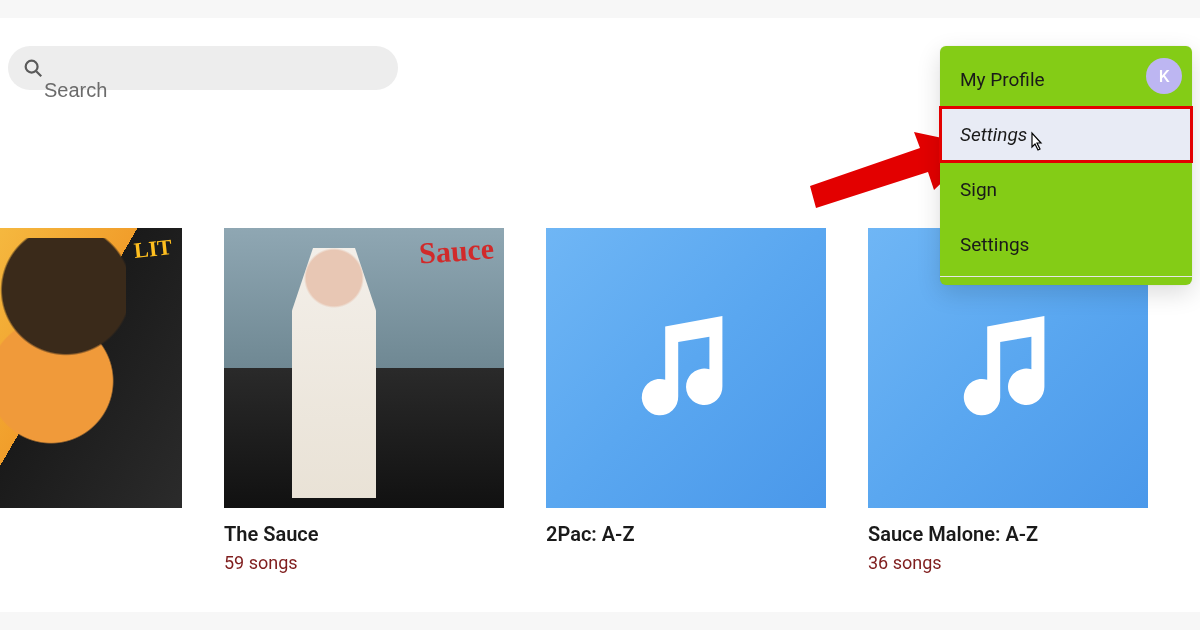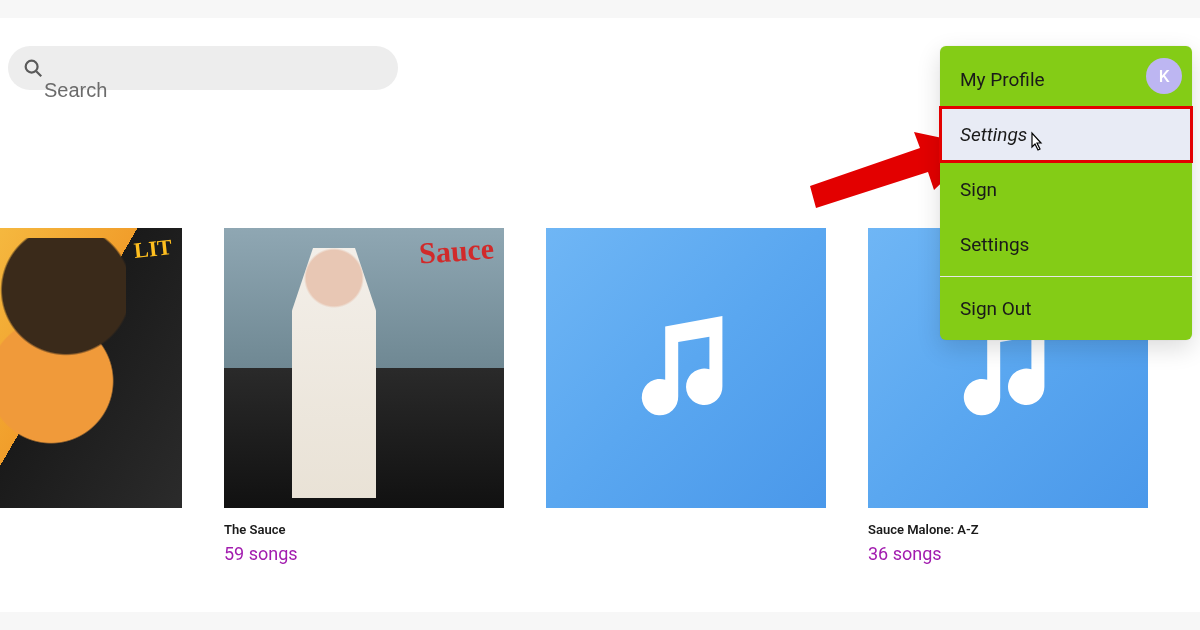--- a/index.html
+++ b/index.html
@@ -65,28 +65,28 @@
   .art {
     width: 280px;
     height: 280px;
     background: #ddd;
     position: relative;
     overflow: hidden;
   }
   .card.first .art { width: 182px; height: 280px; }
   .card .title {
     margin-top: 14px;
-    font-size: 13px;
+    font-size: 20px;
     font-weight: 600;
     color: #1a1a1a;
   }
   .card .sub {
     margin-top: 6px;
     font-size: 18px;
-    color: #a21caf;
+    color: #7f1d1d;
   }
 
   
   .art1 {
     background: linear-gradient(120deg, #f5b83f 0%, #f19e2b 40%, #1a1a1a 40%, #2b2b2b 100%);
   }
   .art1::after {
     content: "LIT";
     position: absolute;
     top: 8px; right: 10px;
@@ -223,20 +223,21 @@
       <div class="title">The Sauce</div>
       <div class="sub">59 songs</div>
     </div>
 
     <div class="card">
       <div class="art art-music">
         <svg class="note-icon" viewBox="0 0 100 100" fill="currentColor">
           <path d="M34 18 L78 10 L78 64 A14 14 0 1 1 68 51 L68 26 L44 30 L44 72 A14 14 0 1 1 34 59 Z"></path>
         </svg>
       </div>
+      <div class="title">2Pac: A-Z</div>
     </div>
 
     <div class="card">
       <div class="art art-music">
         <svg class="note-icon" viewBox="0 0 100 100" fill="currentColor">
           <path d="M34 18 L78 10 L78 64 A14 14 0 1 1 68 51 L68 26 L44 30 L44 72 A14 14 0 1 1 34 59 Z"></path>
         </svg>
       </div>
       <div class="title">Sauce Malone: A-Z</div>
       <div class="sub">36 songs</div>
@@ -248,21 +249,20 @@
     <div class="menu-item profile">My Profile</div>
     <div class="menu-item highlight">
       <span>Settings</span>
       <svg class="cursor" style="position:absolute; left:86px; top:24px;" viewBox="0 0 20 24" fill="#fff" stroke="#000" stroke-width="1.2">
         <path d="M6 2 L6 16 L9 13 L12 19 L14 18 L11 12 L15 12 Z"></path>
       </svg>
     </div>
     <div class="menu-item">Sign</div>
     <div class="menu-item">Settings</div>
     <div class="divider"></div>
-    <div class="menu-item">Sign Out</div>
   </div>
 
   <div class="avatar">K</div>
 
   <svg class="arrow" viewBox="0 0 170 80" fill="currentColor">
     <polygon points="0,58 110,20 104,4 170,18 124,62 118,44 6,80"></polygon>
   </svg>
 
 </div>
 

